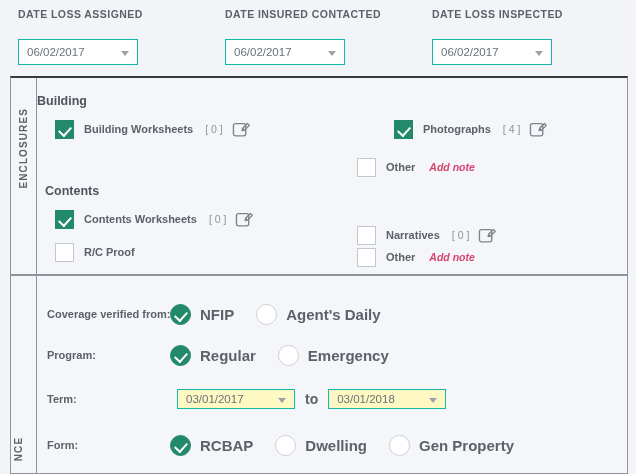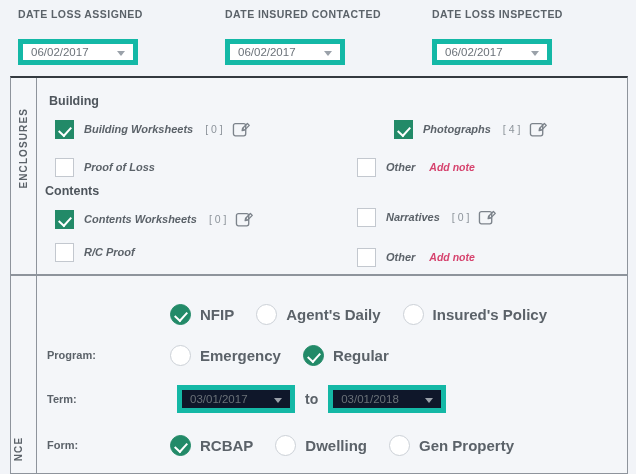--- a/index.html
+++ b/index.html
@@ -39,21 +39,21 @@
     letter-spacing: 0.45px;
     color: #5b6269;
     white-space: nowrap;
     margin-bottom: 19px;
     display: block;
   }
 
   .select-box {
     position: relative;
     background: #ffffff;
-    border: 5px solid #14b8a6;
+    border: 1px solid #14b8a6;
     height: 26px;
     display: flex;
     align-items: center;
     padding: 0 18px 0 8px;
     font-size: 11.5px;
     color: #6a7178;
   }
   .select-box .caret {
     position: absolute;
     right: 8px;
@@ -111,21 +111,21 @@
     left: 26px; right: 0; top: 0; bottom: 0;
   }
 
   
   .group-title {
     position: absolute;
     font-size: 12.5px;
     font-weight: bold;
     color: #4e555c;
   }
-  #title-building { left: 12px; top: 16px; }
+  #title-building { left: 0; top: 16px; }
   #title-contents { left: 8px; top: 106px; }
 
   .cb-row {
     position: absolute;
     display: flex;
     align-items: center;
     height: 20px;
   }
   .checkbox {
     width: 19px; height: 19px;
@@ -146,21 +146,20 @@
     border: solid #ffffff;
     border-width: 0 2px 2px 0;
     transform: rotate(42deg);
   }
   .cb-label {
     margin-left: 10px;
     font-size: 11px;
     font-weight: bold;
     color: #5b6269;
     white-space: nowrap;
-    font-style: italic;
   }
   .cb-count {
     margin-left: 12px;
     font-size: 10.5px;
     color: #8d949b;
     white-space: nowrap;
   }
   .edit-icon {
     margin-left: 9px;
     width: 20px; height: 19px;
@@ -177,21 +176,21 @@
     cursor: pointer;
   }
 
   
   #row-building-worksheets { left: 18px; top: 41px; }
   #row-proof-of-loss       { left: 18px; top: 79px; }
   #row-contents-worksheets { left: 18px; top: 131px; }
   #row-rc-proof            { left: 18px; top: 164px; }
   #row-photographs         { left: 320px; top: 41px; padding-left: 37px; }
   #row-other-building      { left: 320px; top: 79px; }
-  #row-narratives          { left: 320px; top: 129px; }
+  #row-narratives          { left: 320px; top: 147px; }
   #row-other-contents      { left: 320px; top: 169px; }
 
   
   .form-row {
     position: absolute;
     left: 0; right: 0;
     height: 24px;
     display: flex;
     align-items: center;
   }
@@ -248,21 +247,21 @@
     color: #5b6269;
     white-space: nowrap;
   }
 
   .term-wrap {
     position: absolute;
     left: 140px;
     display: flex;
     align-items: center;
   }
-  .term-select { width: 118px; height: 28px; background: #0f172a; }
+  .term-select { width: 118px; height: 20px; background: #fef9c3; }
   .term-sep {
     margin: 0 10px;
     font-size: 14px;
     font-weight: bold;
     color: #5b6269;
   }
 </style>
 </head>
 <body>
 
@@ -309,24 +308,20 @@
       <span class="checkbox checked"></span>
       <span class="cb-label">Building Worksheets</span>
       <span class="cb-count">[ 0 ]</span>
       <svg class="edit-icon" viewBox="0 0 24 24">
         <rect x="1.2" y="4.5" width="15.5" height="15.5" rx="2.5" fill="none" stroke="#7c838b" stroke-width="1.7"></rect>
         <path d="M12.8 10.4 L18.8 4.4 L21.2 6.8 L15.2 12.8 L12.2 13.4 Z" fill="none" stroke="#7c838b" stroke-width="1.7" stroke-linejoin="round"></path>
         <path d="M12.8 10.4 L15.2 12.8" stroke="#7c838b" stroke-width="1.4"></path>
       </svg>
     </div>
 
-    <div class="cb-row" id="row-proof-of-loss">
-      <span class="checkbox"></span>
-      <span class="cb-label">Proof of Loss</span>
-    </div>
 
     <div class="cb-row" id="row-contents-worksheets">
       <span class="checkbox checked"></span>
       <span class="cb-label">Contents Worksheets</span>
       <span class="cb-count">[ 0 ]</span>
       <svg class="edit-icon" viewBox="0 0 24 24">
         <rect x="1.2" y="4.5" width="15.5" height="15.5" rx="2.5" fill="none" stroke="#7c838b" stroke-width="1.7"></rect>
         <path d="M12.8 10.4 L18.8 4.4 L21.2 6.8 L15.2 12.8 L12.2 13.4 Z" fill="none" stroke="#7c838b" stroke-width="1.7" stroke-linejoin="round"></path>
         <path d="M12.8 10.4 L15.2 12.8" stroke="#7c838b" stroke-width="1.4"></path>
       </svg>
@@ -376,46 +371,43 @@
 
 <div class="panel" id="panel-insurance">
 
   <div class="vlabel-rail">
     <span class="vlabel" id="vlabel-insurance">NCE</span>
   </div>
 
   <div class="panel-body">
 
     <div class="form-row" id="row-coverage">
+      <span class="form-label">Coverage verified from:</span>
       <div class="radio-group">
         <div class="radio-item">
           <span class="radio selected"></span>
           <span class="radio-label">NFIP</span>
         </div>
         <div class="radio-item">
           <span class="radio"></span>
           <span class="radio-label">Agent's Daily</span>
-        </div>
-        <div class="radio-item">
-          <span class="radio"></span>
-          <span class="radio-label">Insured's Policy</span>
         </div>
       </div>
     </div>
 
     <div class="form-row" id="row-program">
       <span class="form-label">Program:</span>
       <div class="radio-group">
         <div class="radio-item">
+          <span class="radio selected"></span>
+          <span class="radio-label">Regular</span>
+        </div>
+        <div class="radio-item">
           <span class="radio"></span>
           <span class="radio-label">Emergency</span>
-        </div>
-        <div class="radio-item">
-          <span class="radio selected"></span>
-          <span class="radio-label">Regular</span>
         </div>
       </div>
     </div>
 
     <div class="form-row" id="row-term">
       <span class="form-label">Term:</span>
       <div class="term-wrap">
         <div class="select-box term-select">
           <span>03/01/2017</span>
           <span class="caret"></span>

